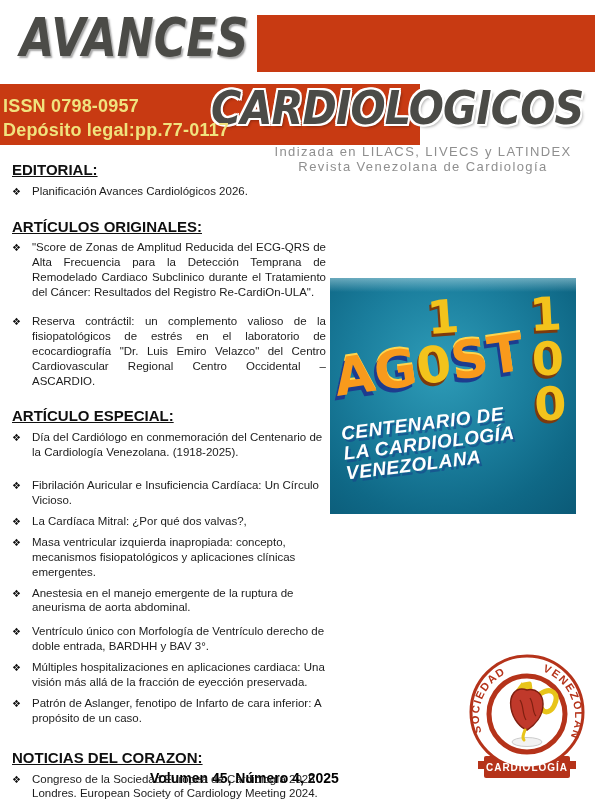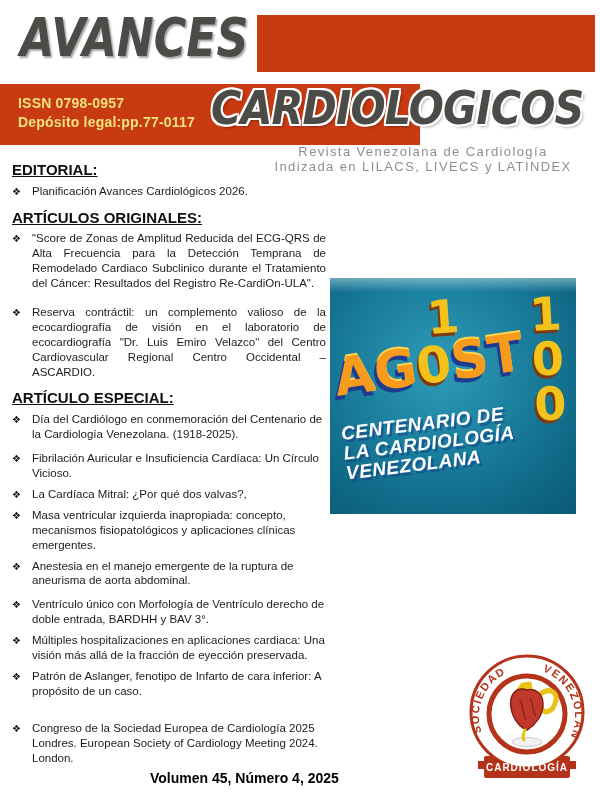--- a/index.html
+++ b/index.html
@@ -20,36 +20,36 @@
   .cardiologicos {
     position:absolute; left:211px; top:80px; font-family:"DejaVu Sans", sans-serif;
     font-weight:bold; font-style:italic; font-size:47px; color:#4b4b47;
     transform:scaleX(.88); transform-origin:left top; letter-spacing:-1px;
     z-index:3; white-space:nowrap;
     text-shadow:-2px 0 0 #fff, 2px 0 0 #fff, 0 -2px 0 #fff, 0 2px 0 #fff,
                 -2px -2px 0 #fff, 2px 2px 0 #fff, -2px 2px 0 #fff, 2px -2px 0 #fff,
                 3px 3px 3px rgba(0,0,0,.3);
   }
   .issn-block {
-    position:absolute; left:18px; top:94px; z-index:4; color:#f0e37e;
-    font-weight:bold; font-size:14px; line-height:1.35; letter-spacing:.2px;
+    position:absolute; left:3px; top:94px; z-index:4; color:#f0e37e;
+    font-weight:bold; font-size:18px; line-height:1.35; letter-spacing:.2px;
   }
   .subtitle {
     position:absolute; left:248px; top:145px; width:350px; text-align:center;
     color:#8f8f8f; font-size:13px; letter-spacing:1.4px; line-height:1.12; z-index:2;
   }
   
   .toc { position:absolute; left:12px; top:160px; width:314px; font-size:11.5px; line-height:1.3; z-index:2; }
   .sec-head { font-weight:bold; text-decoration:underline; color:#101010; font-size:15px; margin-bottom:4px; }
   .item { display:flex; gap:9px; margin-bottom:6px; }
   .bullet { flex:0 0 11px; font-size:10px; line-height:1.5; color:#111; }
   .itext { flex:1; }
   .justify .itext { text-align:justify; }
   .sec { margin-bottom:9px; }
-  .sec.gap-md { margin-top:0; }
+  .sec.gap-md { margin-top:18px; }
   .sec.gap-lg { margin-top:22px; }
   
   .poster {
     position:absolute; left:330px; top:278px; width:246px; height:236px; z-index:2;
     background:radial-gradient(circle at 45% 38%, #2e9cb8 0%, #1a7d9c 45%, #0f6886 75%, #0b5a77 100%);
     overflow:hidden;
   }
   .poster::before { content:""; position:absolute; left:0; top:0; width:100%; height:14px;
     background:linear-gradient(180deg, rgba(180,220,230,.55), rgba(180,220,230,0)); }
   .gold { color:#f3c31c; text-shadow:-2px 3px 0 #7c3a0e; font-family:"DejaVu Sans", sans-serif; font-weight:bold; }
@@ -81,43 +81,43 @@
 
 <div class="red-rect-top"></div>
 <div class="avances">AVANCES</div>
 <div class="red-band"></div>
 <div class="issn-block">
   <div>ISSN 0798-0957</div>
   <div>Depósito legal:pp.77-0117</div>
 </div>
 <div class="cardiologicos">CARDIOLOGICOS</div>
 <div class="subtitle">
+  <div>Indizada en LILACS, LIVECS y LATINDEX</div>
   <div>Revista Venezolana de Cardiología</div>
-  <div>Indizada en LILACS, LIVECS y LATINDEX</div>
 </div>
 
 <div class="toc">
 
   <div class="sec">
     <div class="sec-head">EDITORIAL:</div>
     <div class="item">
       <span class="bullet">❖</span>
       <span class="itext">Planificación Avances Cardiológicos 2026.</span>
     </div>
   </div>
 
   <div class="sec gap-md">
     <div class="sec-head">ARTÍCULOS ORIGINALES:</div>
     <div class="item justify">
       <span class="bullet">❖</span>
       <span class="itext">"Score de Zonas de Amplitud Reducida del ECG-QRS de Alta Frecuencia para la Detección Temprana de Remodelado Cardiaco Subclinico durante el Tratamiento del Cáncer: Resultados del Registro Re-CardiOn-ULA".</span>
     </div>
     <div class="item justify" style="margin-top:14px;">
       <span class="bullet">❖</span>
-      <span class="itext">Reserva contráctil: un complemento valioso de la ecocardiografía de visión en el laboratorio de ecocardiografía "Dr. Luis Emiro Velazco" del Centro Cardiovascular Regional Centro Occidental – ASCARDIO.</span>
+      <span class="itext">Reserva contráctil: un complemento valioso de la fisiopatológicos de estrés en el laboratorio de ecocardiografía "Dr. Luis Emiro Velazco" del Centro Cardiovascular Regional Centro Occidental – ASCARDIO.</span>
     </div>
   </div>
 
   <div class="sec gap-md">
     <div class="sec-head">ARTÍCULO ESPECIAL:</div>
     <div class="item">
       <span class="bullet">❖</span>
       <span class="itext">Día del Cardiólogo en conmemoración del Centenario de la Cardiología Venezolana.   (1918-2025).</span>
     </div>
   </div>
@@ -150,20 +150,21 @@
       <span class="bullet">❖</span>
       <span class="itext">Múltiples hospitalizaciones en aplicaciones cardiaca: Una visión más allá de la fracción de eyección preservada.</span>
     </div>
     <div class="item">
       <span class="bullet">❖</span>
       <span class="itext">Patrón de Aslanger, fenotipo de Infarto de cara inferior: A propósito de un caso.</span>
     </div>
   </div>
 
   <div class="sec gap-lg">
+    <div class="sec-head">NOTICIAS DEL CORAZON:</div>
     <div class="item">
       <span class="bullet">❖</span>
       <span class="itext">Congreso de la Sociedad Europea de Cardiología 2025 Londres. European Society of Cardiology Meeting 2024. London.</span>
     </div>
 
   </div>
 </div>
 
 <div class="poster">
   <div class="gold mid-one">1</div>

